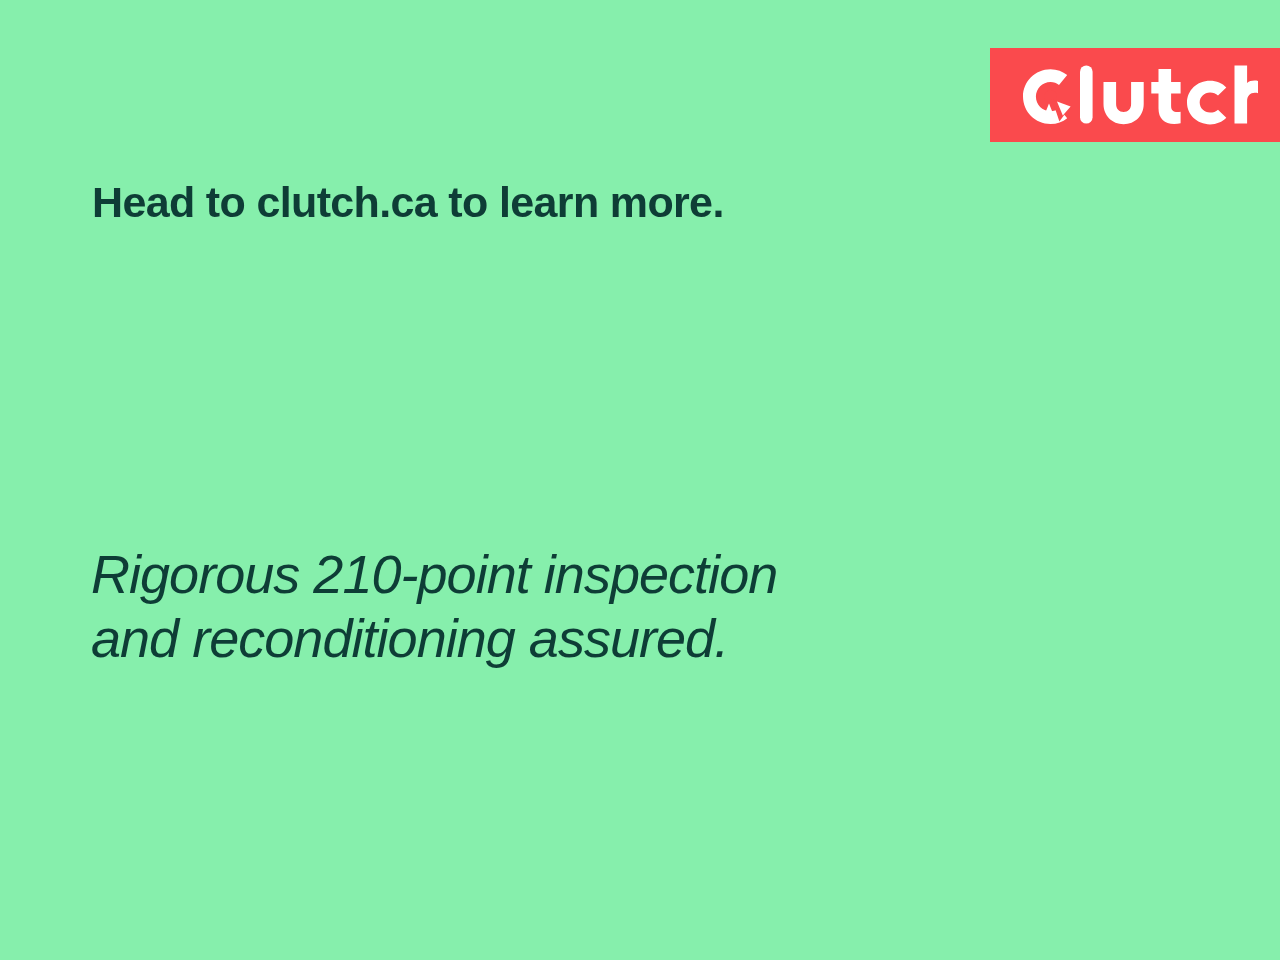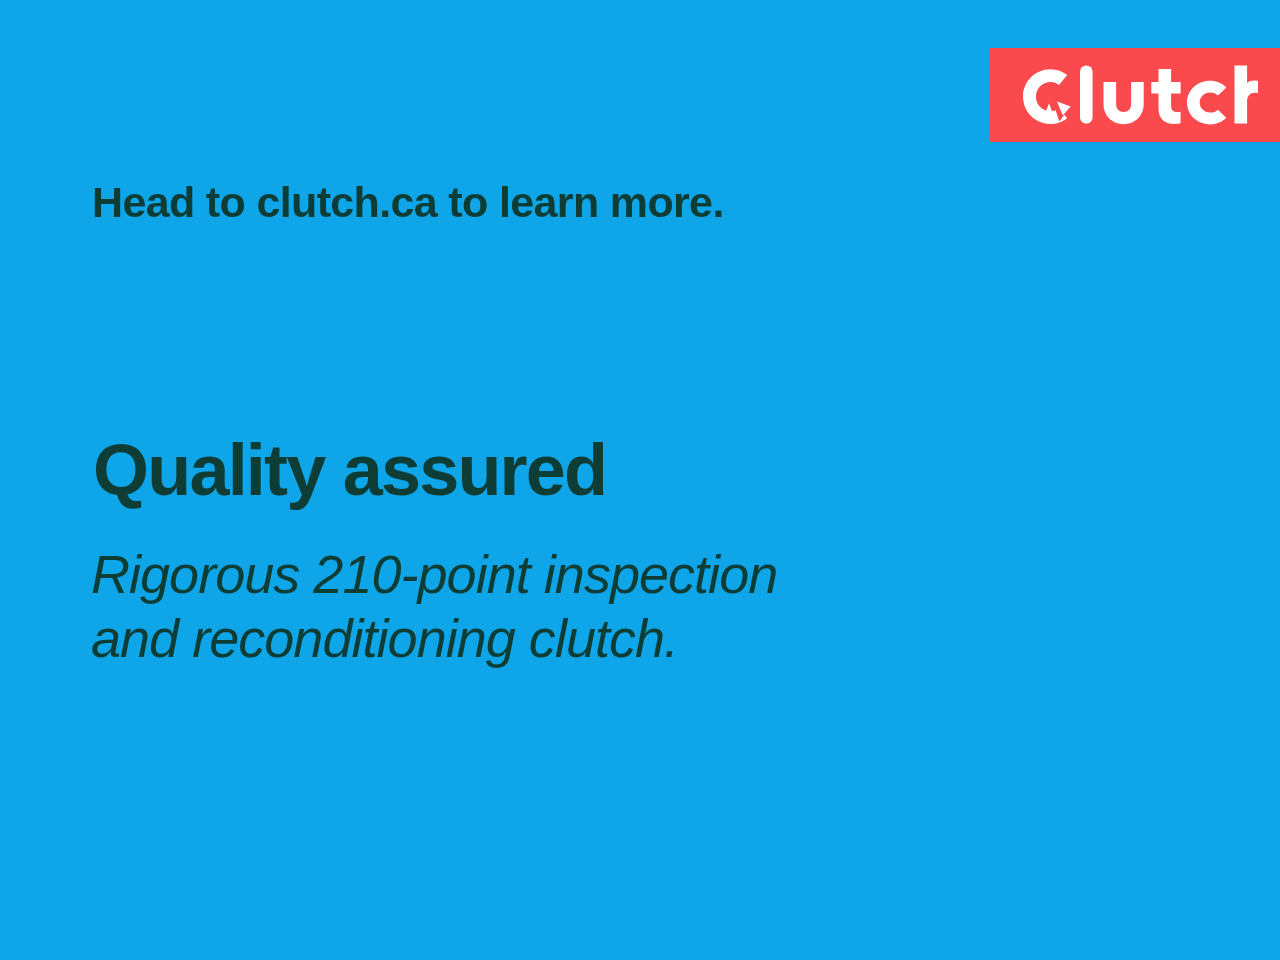--- a/index.html
+++ b/index.html
@@ -12,21 +12,21 @@
     height: 960px;
     background: #f6f4f2;
     font-family: "Liberation Sans", sans-serif;
     overflow: hidden;
   }
 
   .slide {
     position: relative;
     width: 1280px;
     height: 960px;
-    background: #0ea5e9;
+    background: #86efac;
     overflow: hidden;
   }
 
   
   .brand-badge {
     position: absolute;
     top: 48px;
     left: 990px;
     width: 290px;
     height: 94px;
@@ -173,20 +173,19 @@
                    C238.9 17.7 237.8 17.6 236.6 17.6
                    C233.6 17.6 231.0 18.4 229.1 19.9
                    L229.1 2.5 Z"></path>
         </g>
       </svg>
     </div>
   </div>
 
   <div class="eyebrow">Head to clutch.ca to learn more.</div>
 
-  <h1 class="headline">Quality assured</h1>
 
   <p class="subhead">
     <span class="line">Rigorous 210-point inspection</span>
-    <span class="line">and reconditioning clutch.</span>
+    <span class="line">and reconditioning assured.</span>
   </p>
 
 </div>
 
 </body></html>

